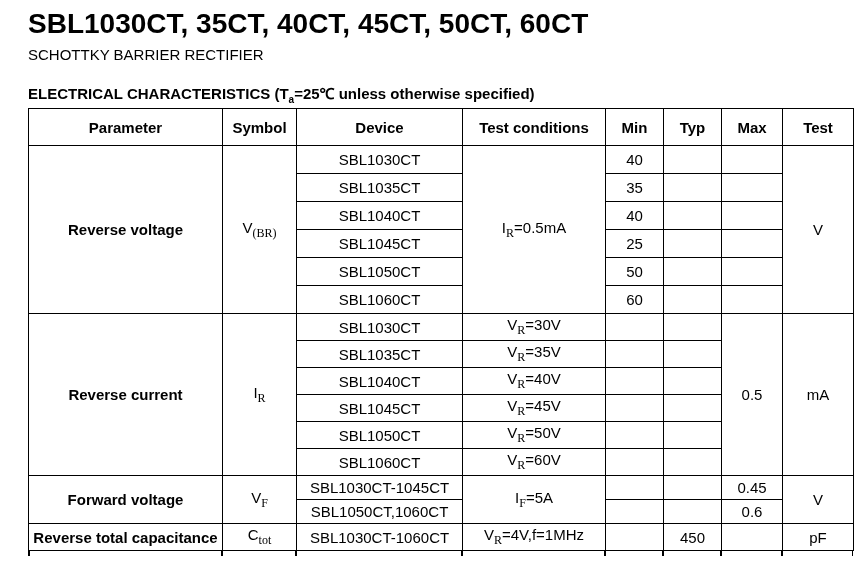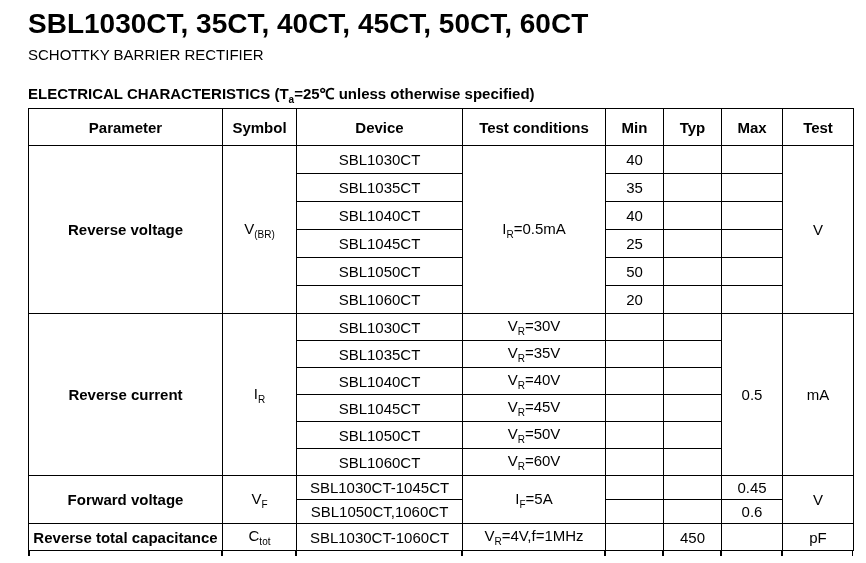--- a/index.html
+++ b/index.html
@@ -29,21 +29,21 @@
     border-collapse: collapse; table-layout: fixed;
     width: 825px;
   }
   table.spec th, table.spec td {
     border: 1.5px solid #000;
     text-align: center; vertical-align: middle;
     font-size: 15px; overflow: hidden;
     padding: 0;
   }
   table.spec th { height: 37px; font-weight: bold; }
-  table.spec sub { font-size: 10px; }
+  table.spec sub { font-size: 12px; font-family: Liberation Serif, serif; }
   td.param { text-align: left; padding-left: 7px; font-weight: bold; }
   tr.h28 td { height: 28px; }
   tr.h27 td { height: 27px; }
   tr.h24 td { height: 24px; }
   .stubs { position: relative; height: 6px; width: 825px; }
   .stubs i {
     position: absolute; top: 0; height: 5px; width: 1.5px;
     background: #000; display: block;
   }
 </style>
@@ -108,21 +108,21 @@
     <td></td>
   </tr>
   <tr class="h28">
     <td>SBL1050CT</td>
     <td>50</td>
     <td></td>
     <td></td>
   </tr>
   <tr class="h28">
     <td>SBL1060CT</td>
-    <td>20</td>
+    <td>60</td>
     <td></td>
     <td></td>
   </tr>
 
   <tr class="h27">
     <td class="param" rowspan="6">Reverse current</td>
     <td rowspan="6"><span>I</span><sub>R</sub></td>
     <td>SBL1030CT</td>
     <td><span>V</span><sub>R</sub><span>=30V</span></td>
     <td></td>

